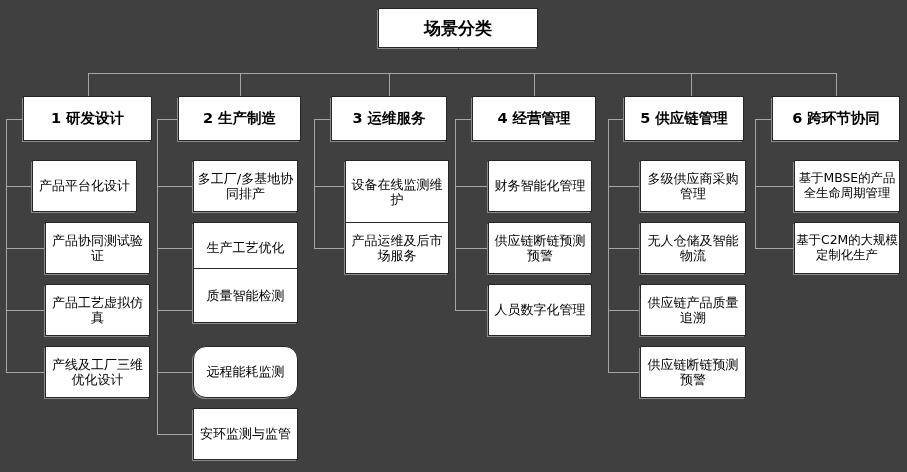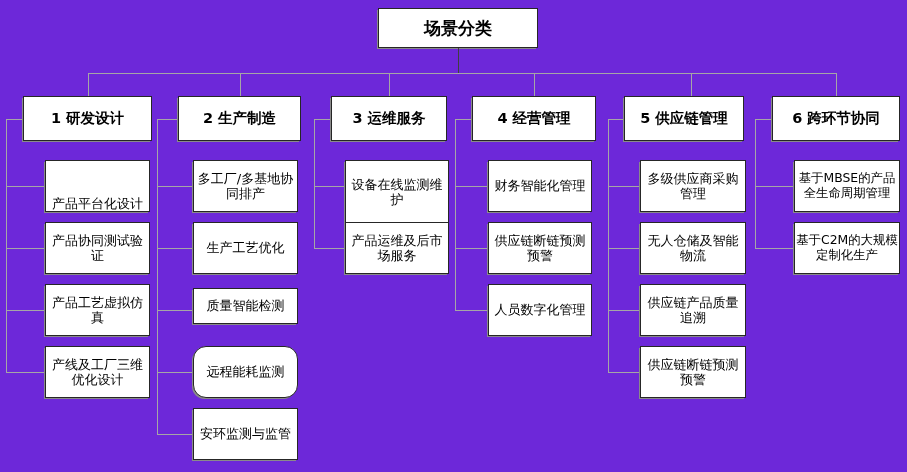--- a/index.html
+++ b/index.html
@@ -7,21 +7,21 @@
     padding: 0;
     background: #ffffff;
   }
   body {
     font-family: "DejaVu Sans", "Liberation Sans", sans-serif;
   }
   #chart-root {
     position: relative;
     width: 907px;
     height: 472px;
-    background: #6d28d9;
+    background: #404040;
     overflow: hidden;
   }
 
   
   .conn {
     position: absolute;
     background: #a6a6a6;
   }
   .conn.dark { background: #3f3f3f; }
   .v { width: 1px; }
@@ -117,42 +117,42 @@
       <div class="conn v" style="left: 836px; top: 73px; width: 1px; height: 23px;"></div>
       <div class="conn v" style="left: 755px; top: 118.5px; width: 1px; height: 129.5px;"></div>
       <div class="conn h" style="left: 755px; top: 118.5px; width: 17px; height: 1px;"></div>
       <div class="conn h" style="left: 755px; top: 186px; width: 39px; height: 1px;"></div>
       <div class="conn h" style="left: 755px; top: 248px; width: 39px; height: 1px;"></div>
     </div>
   <div id="node-layer">
       <div class="box header" style="left: 23px; top: 96px; width: 129px; height: 45px;">
         <span>1 研发设计</span>
       </div>
-      <div class="box leaf" style="left: 45px; top: 160px; width: 105px; height: 52px; align-items: flex-end;">
+      <div class="box leaf" style="left: 32px; top: 160px; width: 105px; height: 52px;">
         <span>产品平台化设计</span>
       </div>
       <div class="box leaf" style="left: 45px; top: 222px; width: 105px; height: 52px;">
         <span>产品协同测试验证</span>
       </div>
       <div class="box leaf" style="left: 45px; top: 284px; width: 105px; height: 52px;">
         <span>产品工艺虚拟仿真</span>
       </div>
       <div class="box leaf" style="left: 45px; top: 346px; width: 105px; height: 52px;">
         <span>产线及工厂三维优化设计</span>
       </div>
       <div class="box header" style="left: 178px; top: 96px; width: 123px; height: 45px;">
         <span>2 生产制造</span>
       </div>
       <div class="box leaf" style="left: 193px; top: 160px; width: 105px; height: 52px;">
         <span>多工厂/多基地协同排产</span>
       </div>
       <div class="box leaf" style="left: 193px; top: 222px; width: 105px; height: 52px;">
         <span>生产工艺优化</span>
       </div>
-      <div class="box leaf" style="left: 193px; top: 288px; width: 105px; height: 36px;">
+      <div class="box leaf" style="left: 193px; top: 268px; width: 105px; height: 55px;">
         <span>质量智能检测</span>
       </div>
       <div class="box leaf" style="left: 193px; top: 346px; width: 105px; height: 52px; border-radius: 13px;">
         <span>远程能耗监测</span>
       </div>
       <div class="box leaf" style="left: 193px; top: 408px; width: 105px; height: 52px;">
         <span>安环监测与监管</span>
       </div>
       <div class="box header" style="left: 331px; top: 96px; width: 116px; height: 45px;">
         <span>3 运维服务</span>

